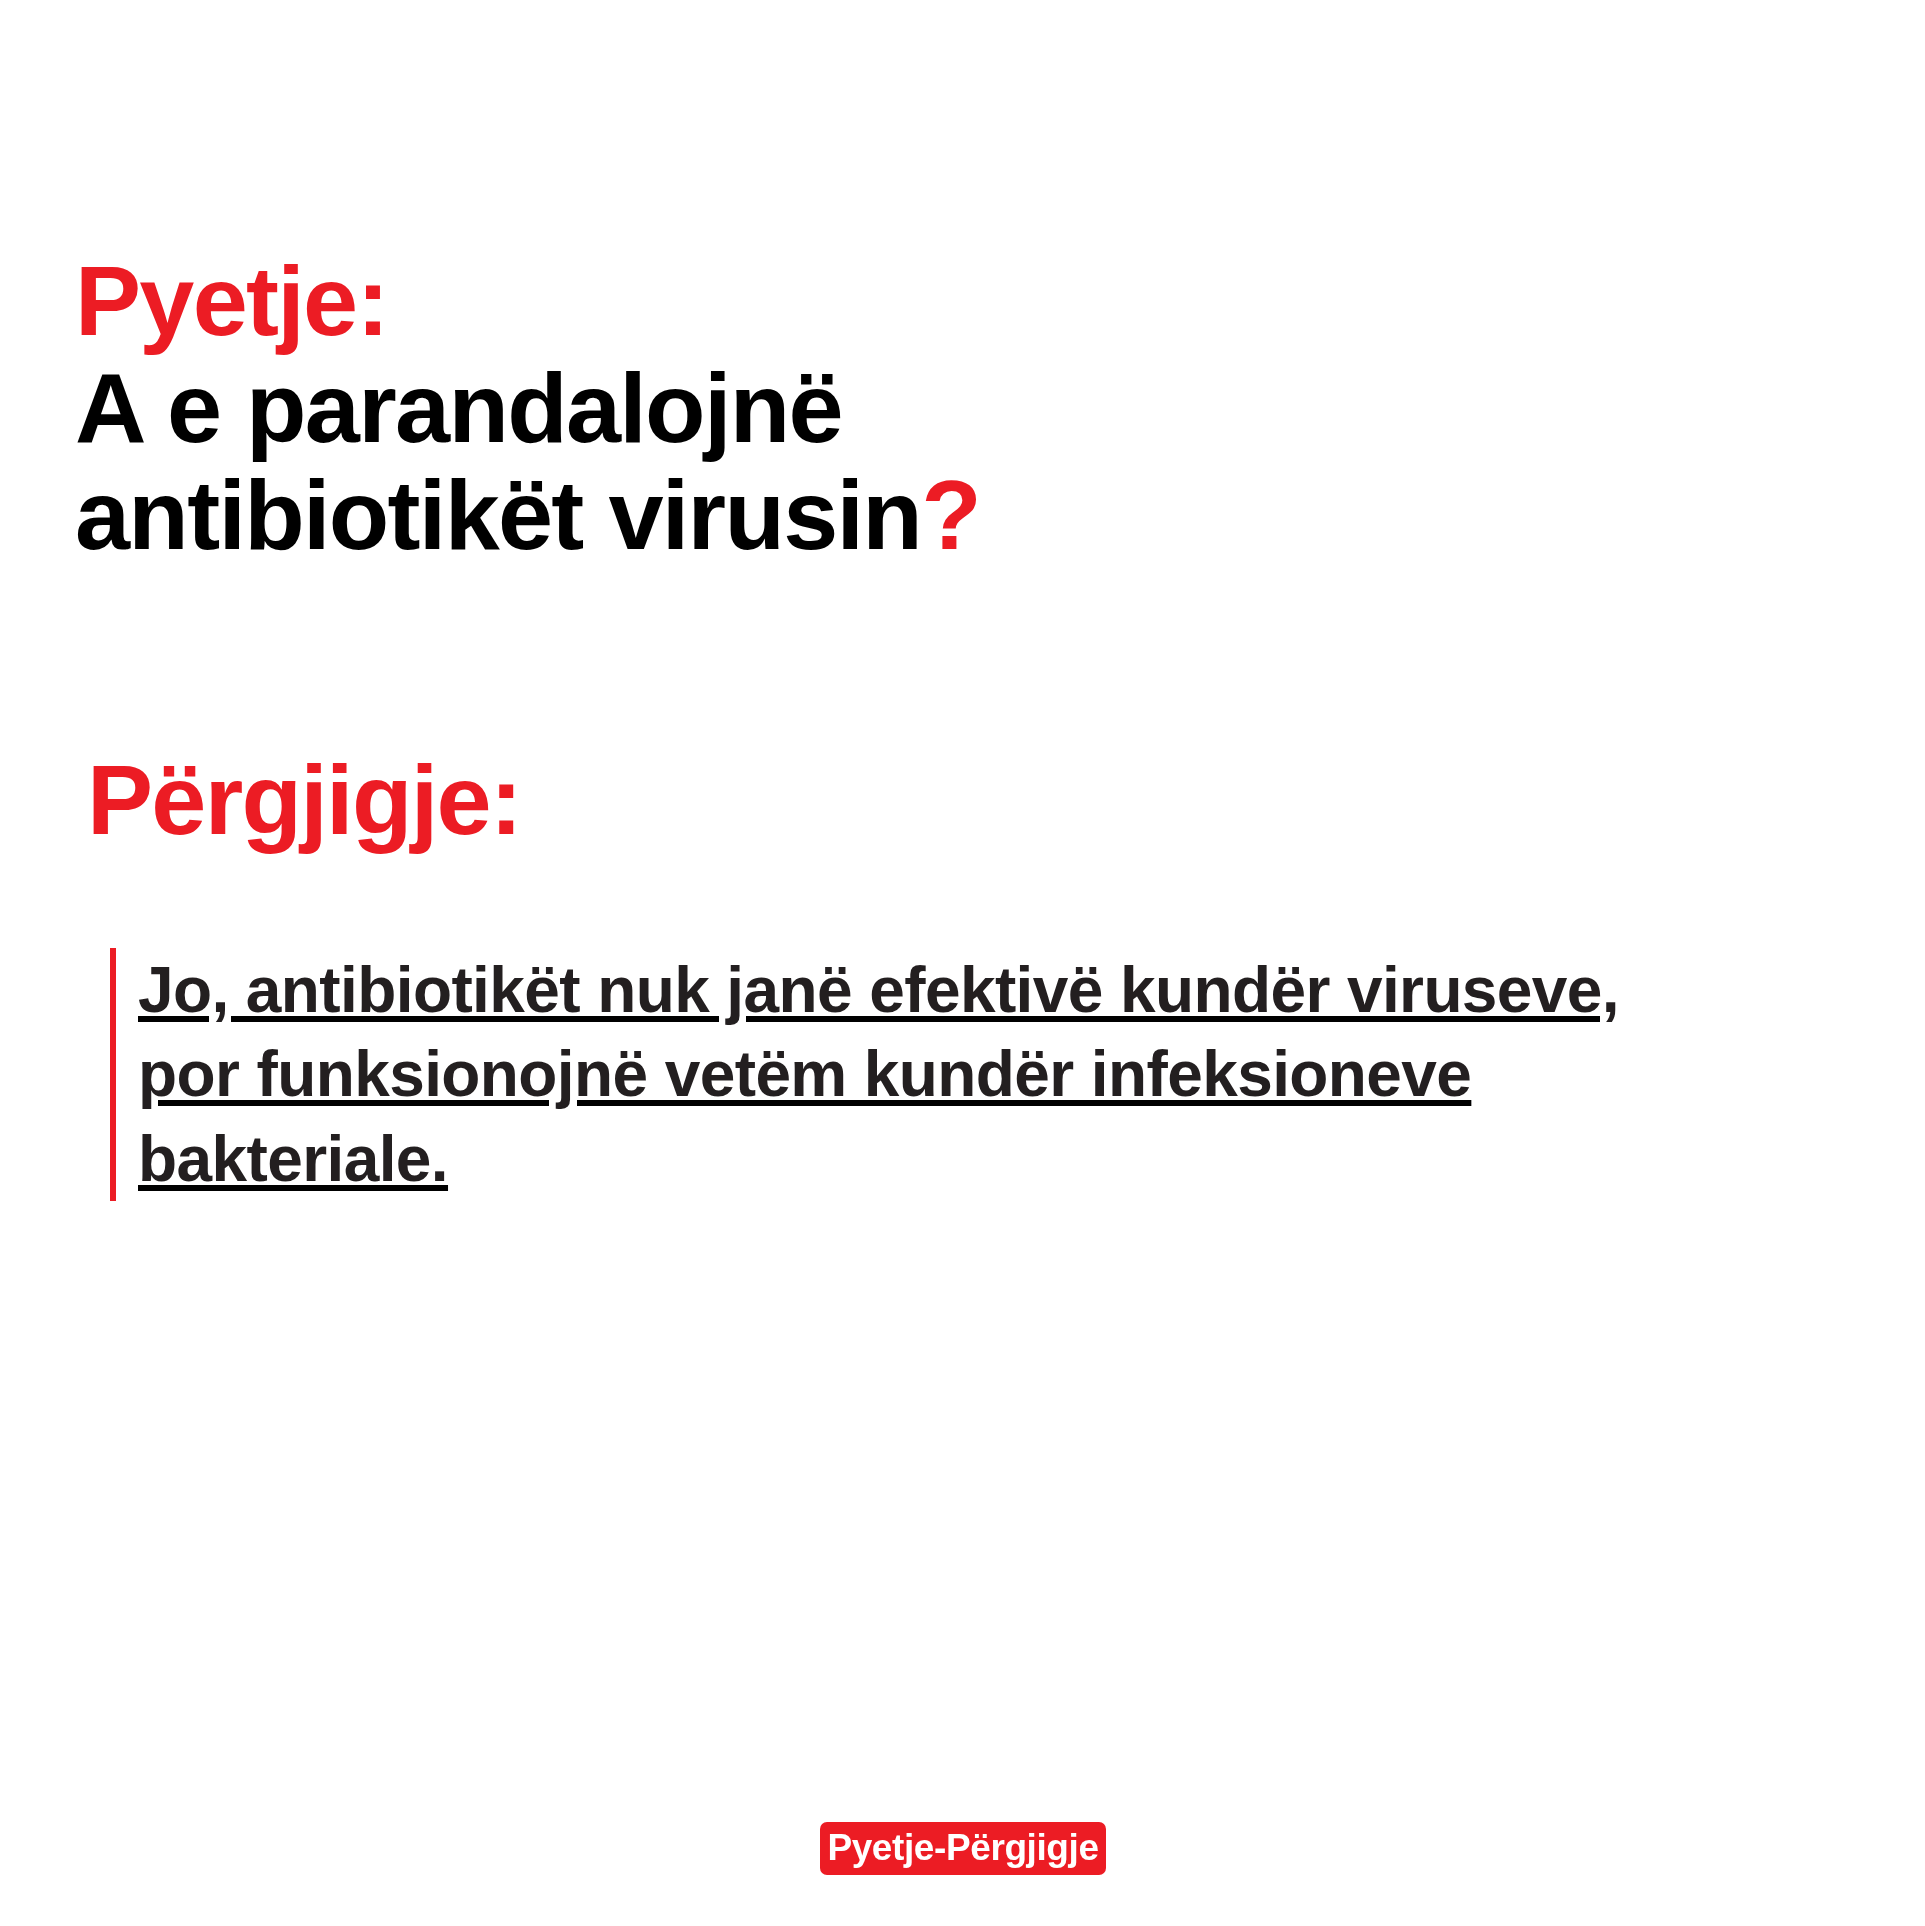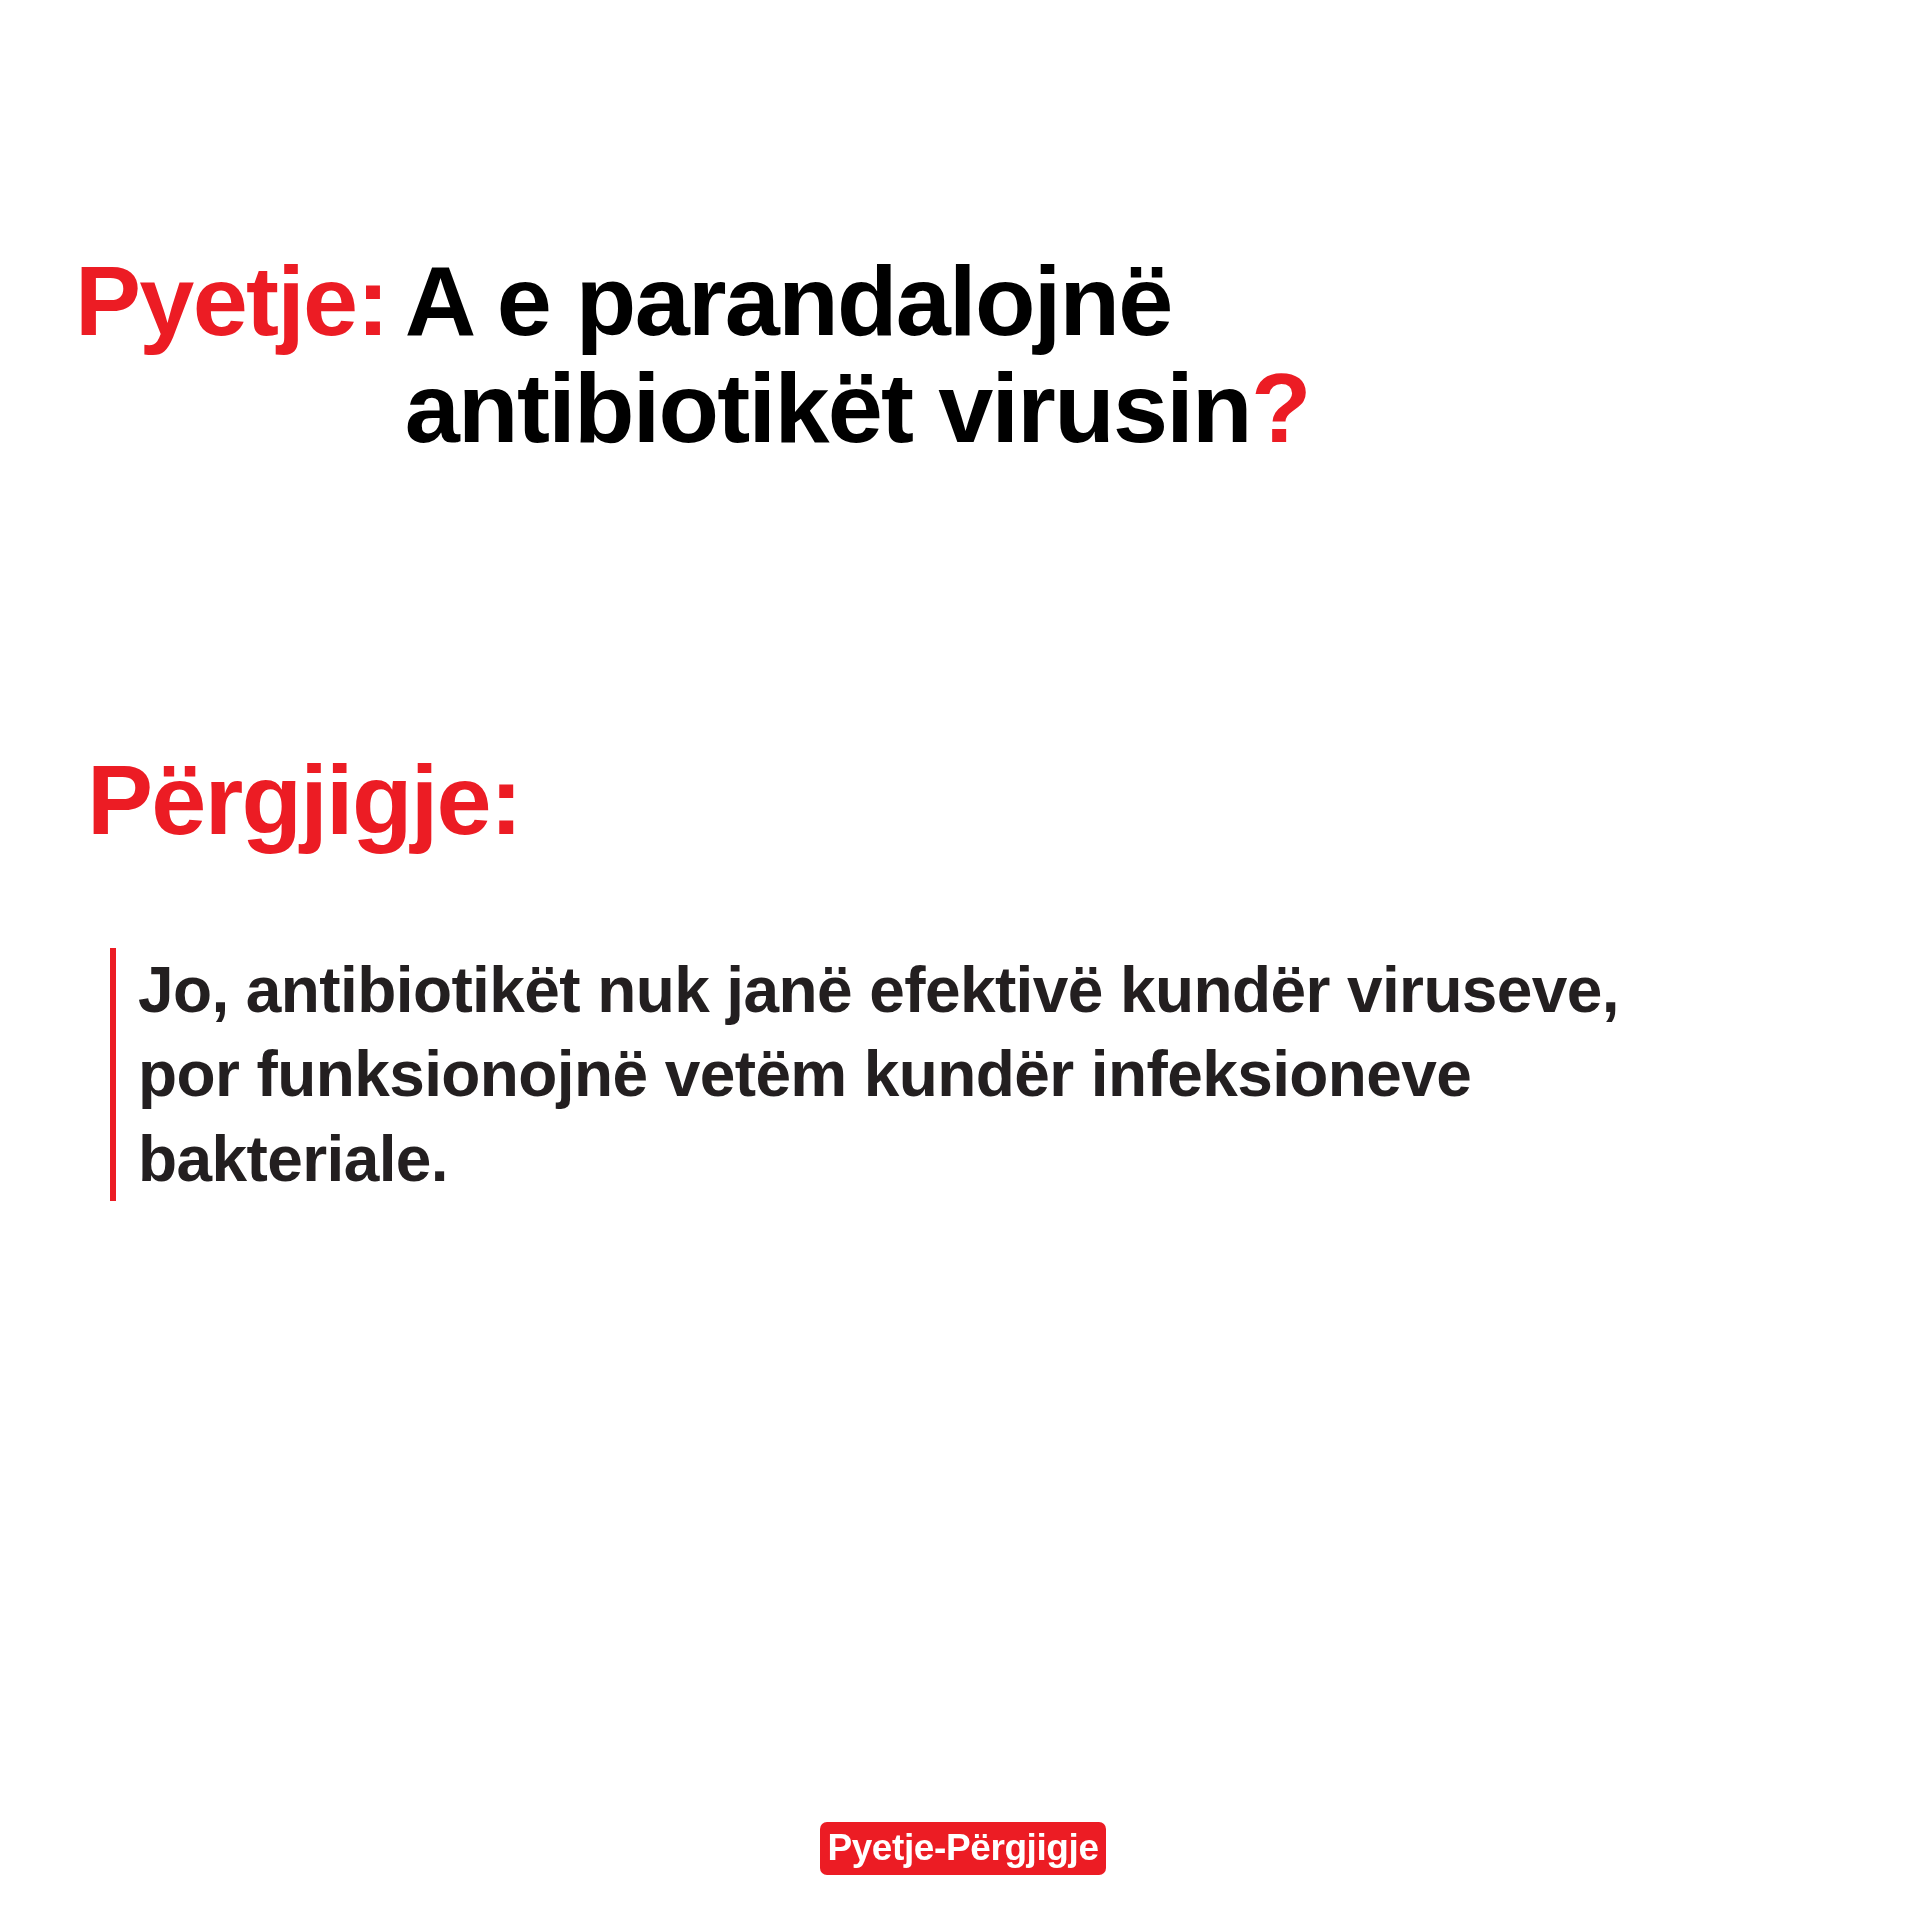--- a/index.html
+++ b/index.html
@@ -21,21 +21,21 @@
     background: #ffffff;
   }
 
   
   .question-block {
     position: absolute;
     left: 75px;
     top: 248px;
     width: 1755px;
     display: flex;
-    flex-direction: row;
+    flex-direction: column;
     align-items: flex-start;
   }
 
   .q-label {
     color: #ec1c24;
     font-size: 99px;
     font-weight: 700;
     line-height: 1.08;
     letter-spacing: -1.7px;
     white-space: nowrap;
@@ -70,20 +70,21 @@
   }
 
   .answer-body {
     position: absolute;
     left: 110px;
     top: 948px;
     width: 1669px;
     display: flex;
     flex-direction: row;
     align-items: stretch;
+    text-decoration: underline;
   }
 
   .answer-bar {
     width: 6px;
     background: #ec1c24;
     flex: 0 0 6px;
     margin-right: 22px;
   }
 
   .answer-text {

